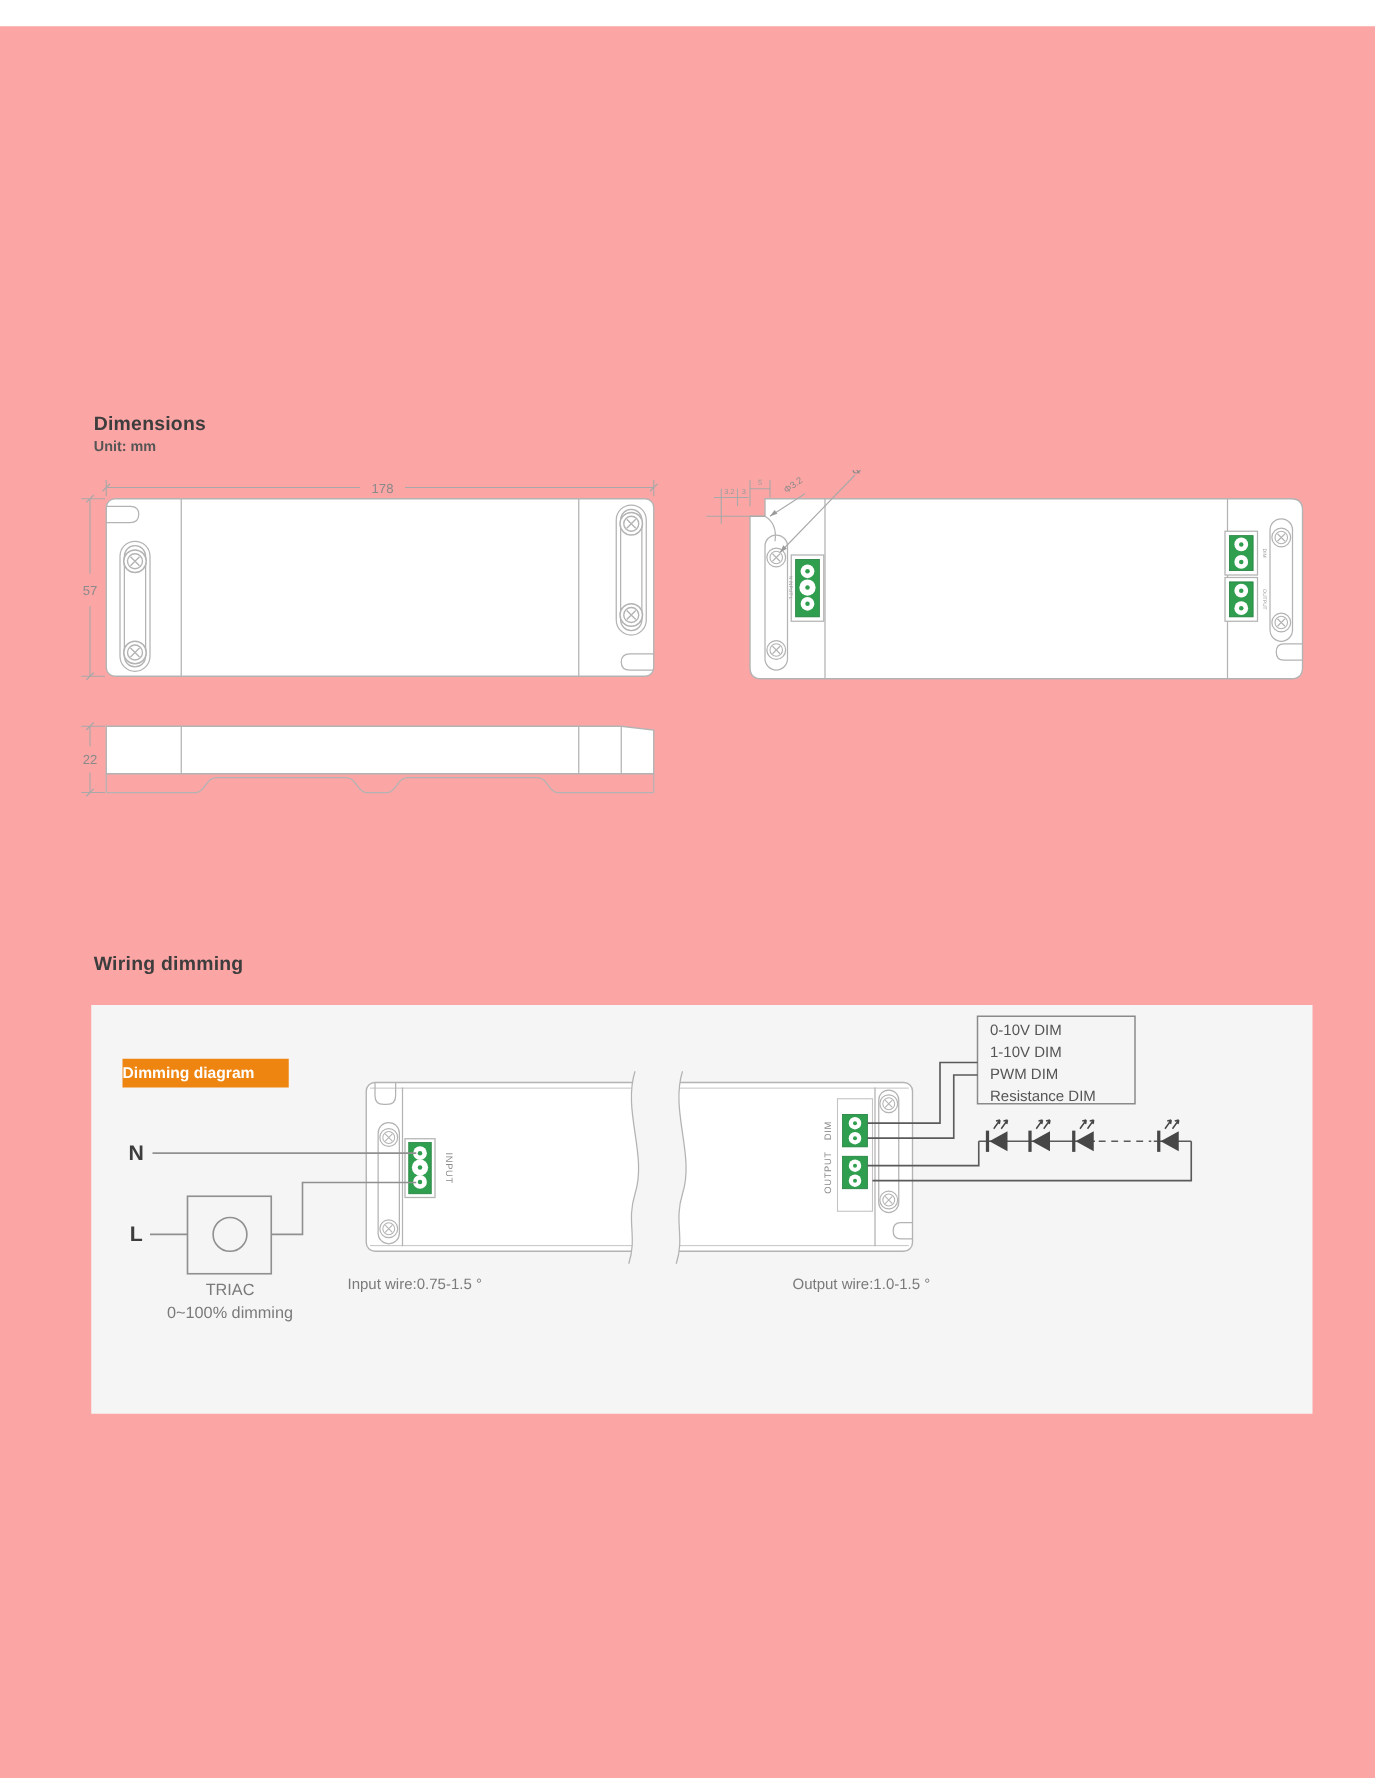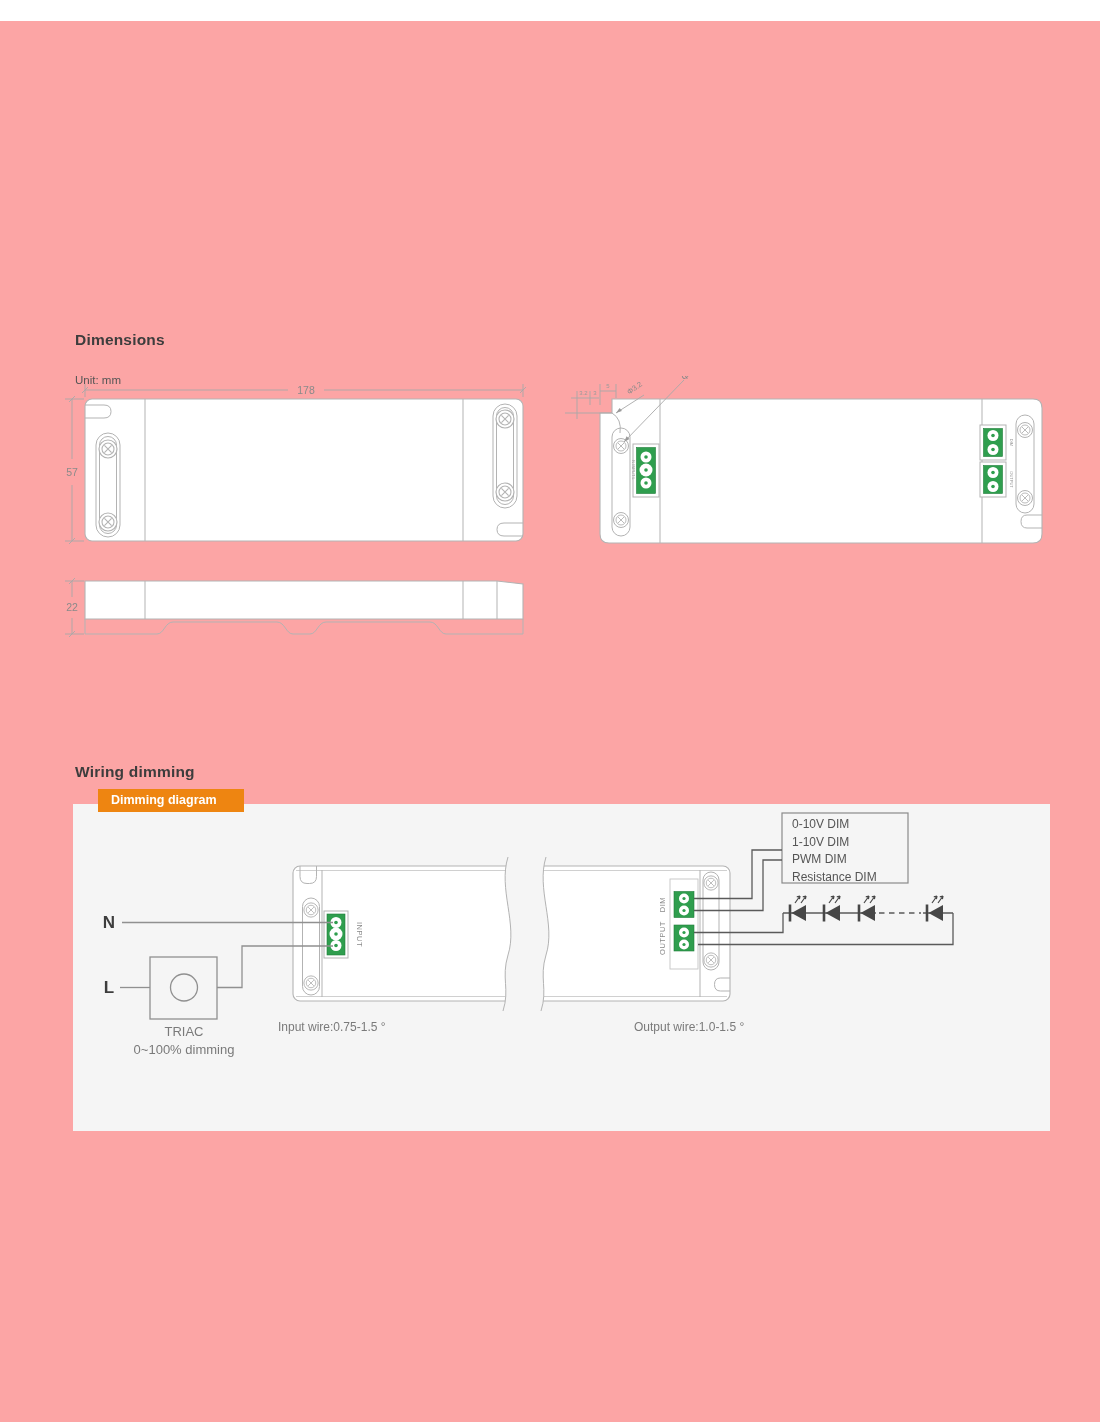--- a/index.html
+++ b/index.html
@@ -1,24 +1,24 @@
 <!DOCTYPE html>
 <html><head>
 <meta charset="utf-8">
 <style>
   html,body{margin:0;padding:0;background:#fff;}
   .page{position:relative;width:1100px;height:1422px;background:#fca5a5;overflow:hidden;
         font-family:"Liberation Sans", sans-serif;margin-top:21px;}
   .heading{position:absolute;left:75px;font-size:15.5px;font-weight:bold;color:#3d3d3d;letter-spacing:.2px;}
   #dim-title{top:310px;}
   #wiring-title{top:742px;}
-  .unit{position:absolute;left:75px;top:353px;font-size:11.5px;color:#555;}
+  .unit{position:absolute;left:75px;top:331px;font-size:11.5px;color:#555;font-weight:bold;}
   .panel{position:absolute;left:73px;top:783px;width:977px;height:327px;background:#f5f5f5;}
-  .badge{position:absolute;left:98px;top:768px;width:133px;height:23px;background:#ee8511;
-         color:#fff;font-size:12.5px;font-weight:bold;line-height:23px;padding-left:13px;}
+  .badge{position:absolute;left:98px;top:826px;width:133px;height:23px;background:#ee8511;
+         color:#fff;font-size:12.5px;font-weight:bold;line-height:23px;}
   svg{position:absolute;}
   #svg-dims{left:55px;top:355px;}
   #svg-wiring{left:60px;top:780px;}
   text{font-family:"Liberation Sans", sans-serif;}
   .dimtxt{font-size:10.5px;fill:#8a8a8a;}
   .tinytxt{font-size:6px;fill:#9a9a9a;}
   .microtxt{font-size:4px;fill:#9a9a9a;}
   .phitxt{fill:#8a8a8a;}
   .thin{stroke:#b3b3b3;stroke-width:1;fill:none;}
   .thin2{stroke:#c4c4c4;stroke-width:.8;fill:none;}

